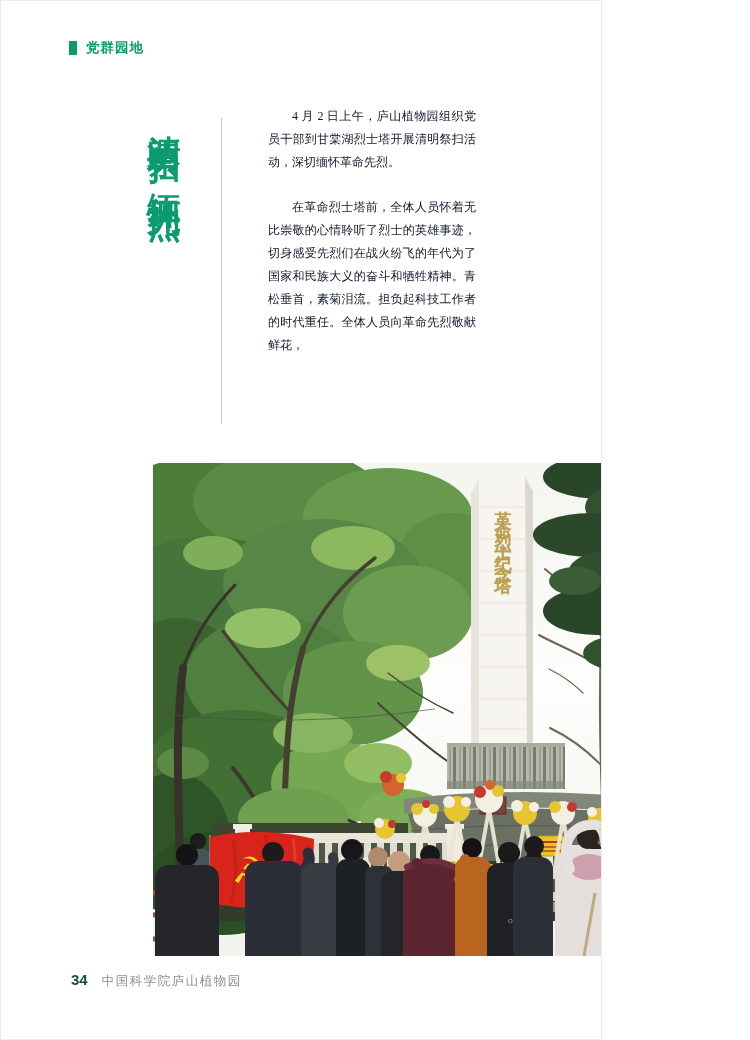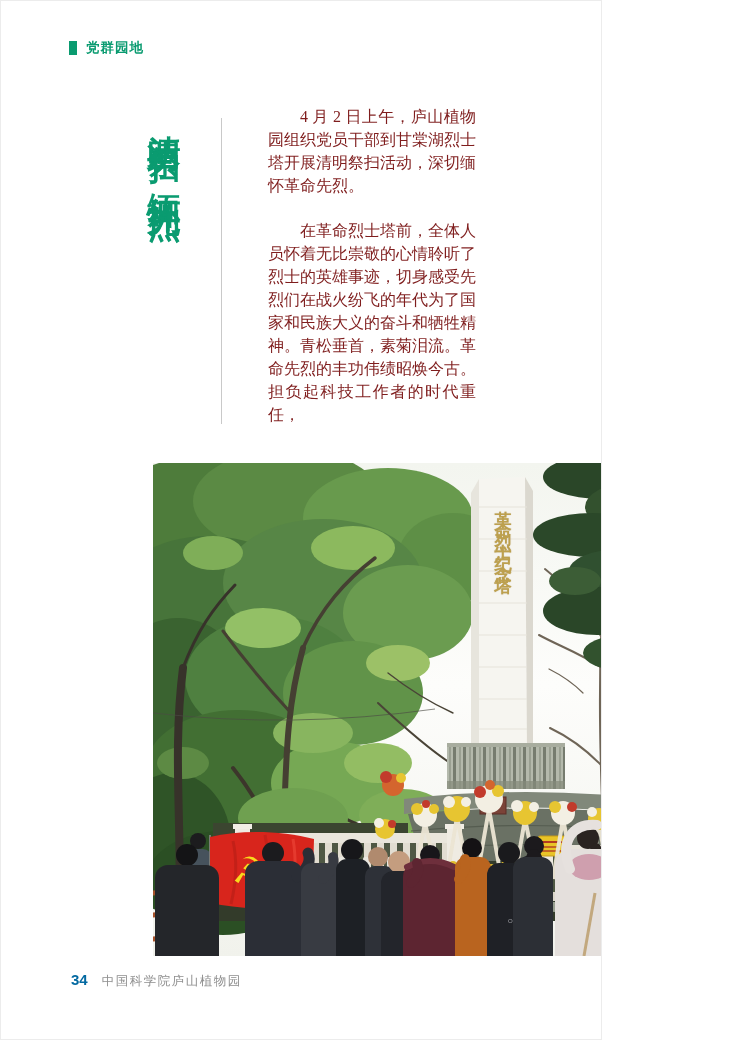--- a/index.html
+++ b/index.html
@@ -10,22 +10,22 @@
   .hdr{position:absolute;left:68px;top:38px;display:flex;align-items:center;}
   .hdr-square{width:8px;height:14px;margin-right:9px;}
   .hdr-label{font-family:"Liberation Sans","DejaVu Sans",sans-serif;
              font-weight:bold;font-size:13.5px;letter-spacing:1px;}
   
   .vtitle{position:absolute;left:146px;top:108px;margin:0;
           writing-mode:vertical-rl;text-orientation:upright;
           font-size:33px;font-weight:bold;letter-spacing:5px;line-height:1;}
   .vline{position:absolute;left:220px;top:117px;width:1px;height:306px;background:#c9c9c9;}
   
-  .col{position:absolute;top:104px;width:208px;font-size:16px;line-height:23px;
-       color:#7f1d1d;text-align:justify;}
+  .col{position:absolute;top:104px;width:208px;font-size:12px;line-height:23px;
+       color:#0f172a;text-align:justify;}
   .col p{margin:0 0 22px 0;}
   .col p.indent{text-indent:2em;}
   .col-left{left:267px;}
   .col-right{left:477px;}
   
   .photo{position:absolute;left:152px;top:462px;width:508px;height:493px;margin:0;
          background:#f6f7f3;}
   .photo svg{position:absolute;inset:0;display:block;}
   .inscription{position:absolute;left:350px;top:34px;transform:translateX(-50%);
                writing-mode:vertical-rl;text-orientation:upright;z-index:2;
@@ -45,21 +45,21 @@
   <div class="hdr">
     <span class="hdr-square" style="background:#0a9b70;"></span>
     <span class="hdr-label" style="color:#0a9b70;">党群园地</span>
   </div>
 
   <h1 class="vtitle" style="color:#0a9b70;">清明祭扫　缅怀先烈</h1>
   <div class="vline"></div>
 
   <div class="col col-left">
     <p class="indent">4 月 2 日上午，庐山植物园组织党员干部到甘棠湖烈士塔开展清明祭扫活动，深切缅怀革命先烈。</p>
-    <p class="indent">在革命烈士塔前，全体人员怀着无比崇敬的心情聆听了烈士的英雄事迹，切身感受先烈们在战火纷飞的年代为了国家和民族大义的奋斗和牺牲精神。青松垂首，素菊泪流。革命先烈的丰功伟绩昭焕今古。担负起科技工作者的时代重任，</p>
+    <p class="indent">在革命烈士塔前，全体人员怀着无比崇敬的心情聆听了烈士的英雄事迹，切身感受先烈们在战火纷飞的年代为了国家和民族大义的奋斗和牺牲精神。青松垂首，素菊泪流。担负起科技工作者的时代重任。全体人员向革命先烈敬献鲜花，</p>
   </div>
   <div class="col col-right">
   </div>
 
   <figure class="photo">
     <svg viewBox="0 0 508 493" width="508" height="493">
       <defs>
         <linearGradient id="sky" x1="0" y1="0" x2="0" y2="1">
           <stop offset="0" stop-color="#f3f5ef"></stop>
           <stop offset="0.45" stop-color="#fdfdfb"></stop>
@@ -360,17 +360,17 @@
             <rect x="474" y="392" width="40" height="128" rx="12" fill="#202329"></rect>
           </g>
       </g>
 
       <line x1="431" y1="493" x2="442" y2="430" stroke="#c2a87e" stroke-width="3"></line>
     </svg>
     <div class="inscription" style="color:#bda04e;">革命烈士纪念塔</div>
   </figure>
 
   <div class="ftr">
-    <span class="pagenum" style="color:#0369a1;">34</span>
+    <span class="pagenum" style="color:#14532d;">34</span>
     <span class="org">中国科学院庐山植物园</span>
   </div>
 
 </div>
 
 </body></html>

